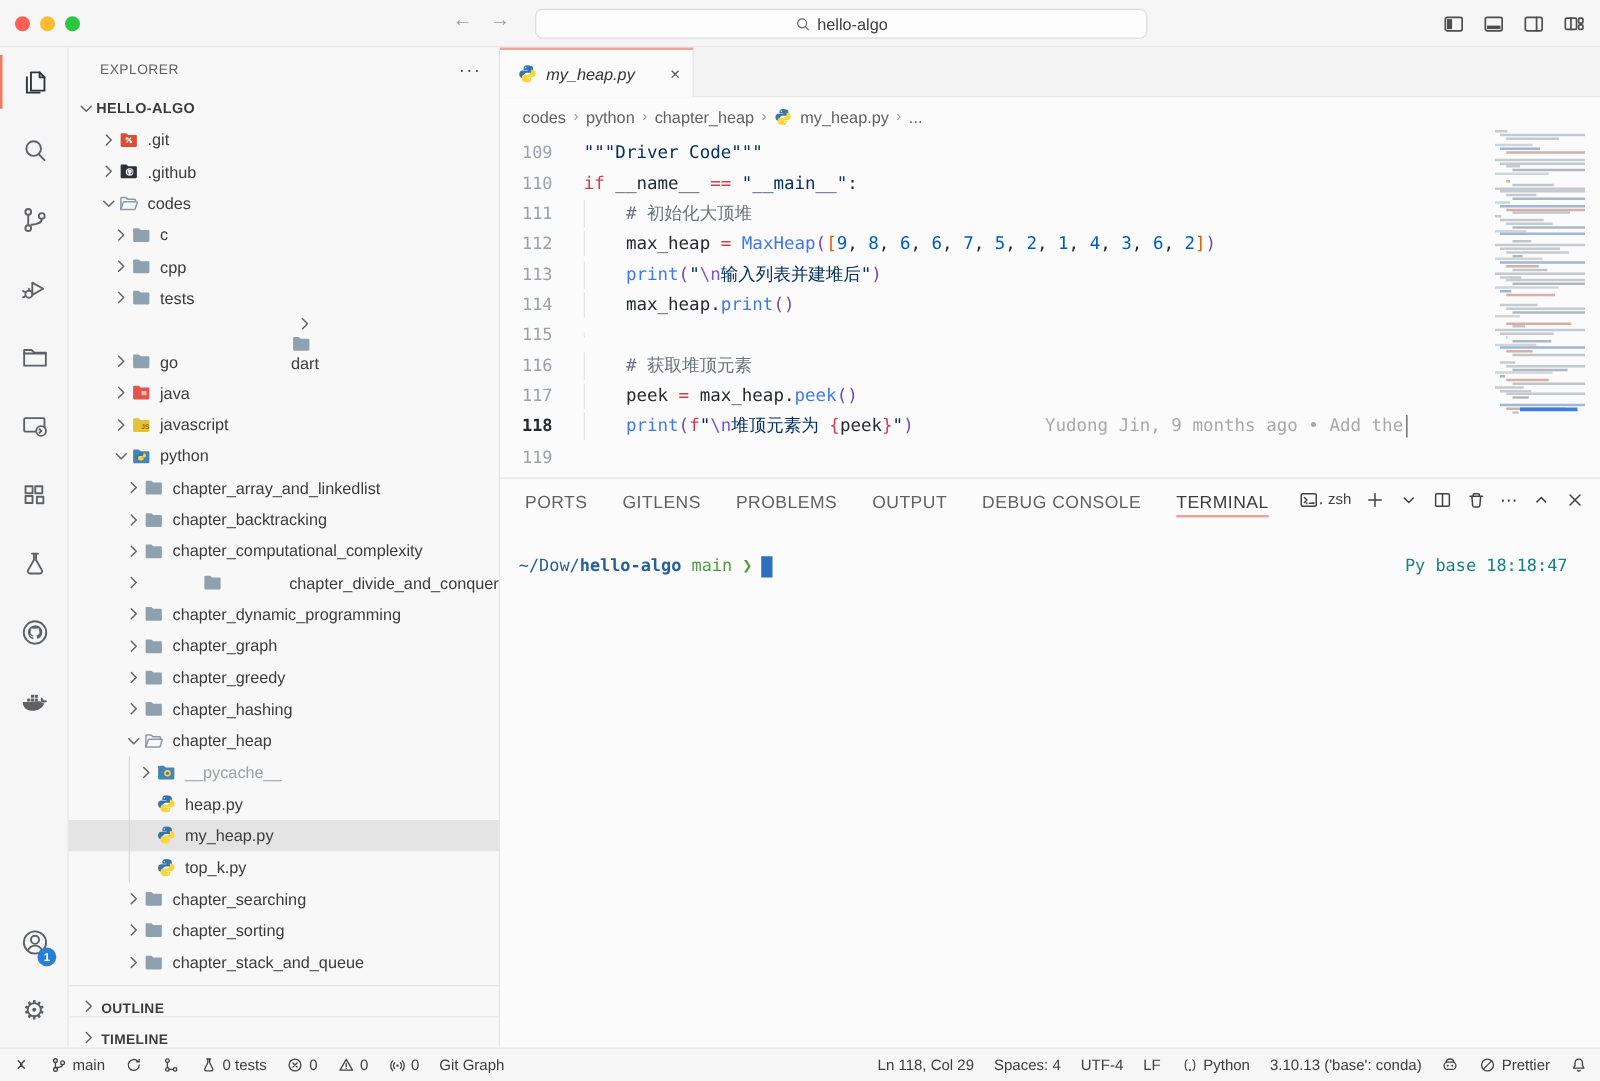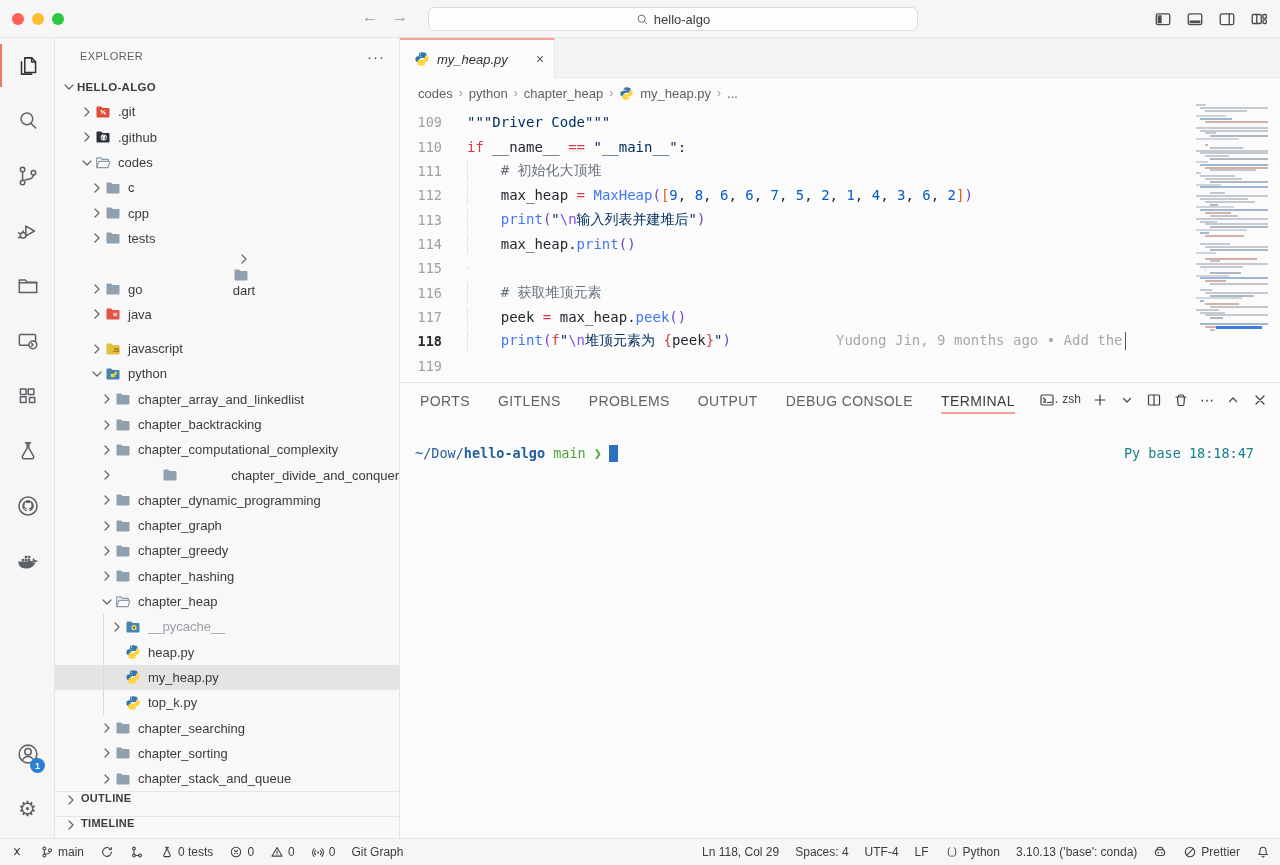--- a/index.html
+++ b/index.html
@@ -39,21 +39,21 @@
   .trow.selected { background:#e4e4e4; }
   .trow.root { font-weight:bold; font-size:11.5px; letter-spacing:.3px; }
   .trow.muted .tlabel { color:#9aa0a6; }
   .trow .chev { width:16px; height:16px; flex:none; color:#646464; }
   .trow .chev svg{ width:16px; height:16px; display:block; }
   .trow .chev.exp svg{ transform:rotate(90deg); }
   .trow .fic { width:17px; height:16px; margin-right:6px; flex:none; }
   .trow .fic svg{ width:16px; height:16px; display:block; }
   .trow.guide:before { content:''; position:absolute; left:48px; top:0; bottom:0; border-left:1px solid #d9d9d9; }
   .sb-sections { margin-top:auto; }
-  .sb-section { height:25px; border-top:1px solid #e5e5e5; display:flex; align-items:flex-start; padding-left:8px; font-size:11px; font-weight:bold; letter-spacing:.3px; color:#3b3b3b; }
+  .sb-section { height:25px; border-top:1px solid #e5e5e5; display:flex; align-items:flex-end; padding-left:8px; font-size:11px; font-weight:bold; letter-spacing:.3px; color:#3b3b3b; }
   .sb-section .chev{ width:16px; height:16px; color:#646464; margin-right:2px; }
   .sb-section .chev svg{width:16px;height:16px;}
 
   
   .editor { position:absolute; left:400px; top:38px; right:0; bottom:27px; background:#fbfbfb; }
   .tabbar { position:absolute; left:0; top:0; right:0; height:40px; background:#f3f3f3; border-bottom:1px solid #e5e5e5; display:flex; }
   .tab { width:155px; height:40px; background:#fbfbfb; border-right:1px solid #e5e5e5; border-top:2.5px solid #f2a493; margin-bottom:-1px; display:flex; align-items:center; padding:0 10px 0 14px; gap:7px; font-size:13px; font-style:italic; color:#333; }
   .tab .fic{ width:16px; height:16px; }
   .tab .fic svg{ width:16px; height:16px; display:block;}
   .tab .closex { margin-left:auto; color:#555; font-size:14px; }
@@ -375,21 +375,21 @@
             </svg>
           </span>
           <span class="fic">
             <svg viewBox="0 0 16 16">
               <path fill="#e0544c" d="M1.5 3.4c0-.5.4-.9.9-.9h3.7l1.5 1.5h6c.5 0 .9.4.9.9v7.7c0 .5-.4.9-.9.9H2.4c-.5 0-.9-.4-.9-.9z"></path>
               <rect x="8.2" y="6.8" width="4" height="3.4" rx="0.4" fill="#f4b8b2"></rect>
             </svg>
           </span>
           <span class="tlabel">java</span>
         </div>
-        <div class="trow" style="padding-left: 34px; margin-top: 9px;">
+        <div class="trow" style="padding-left: 34px;">
           <span class="chev">
             <svg viewBox="0 0 16 16" fill="none" stroke="currentColor" stroke-width="1.2" stroke-linecap="round" stroke-linejoin="round">
               <path d="M6 4l4 4-4 4"></path>
             </svg>
           </span>
           <span class="fic">
             <svg viewBox="0 0 16 16">
               <path fill="#e5c03c" d="M1.5 3.4c0-.5.4-.9.9-.9h3.7l1.5 1.5h6c.5 0 .9.4.9.9v7.7c0 .5-.4.9-.9.9H2.4c-.5 0-.9-.4-.9-.9z"></path>
               <text x="8" y="11.4" font-size="5.4" font-family="Liberation Sans,sans-serif" font-weight="bold" fill="#8a6d00">JS</text>
             </svg>

